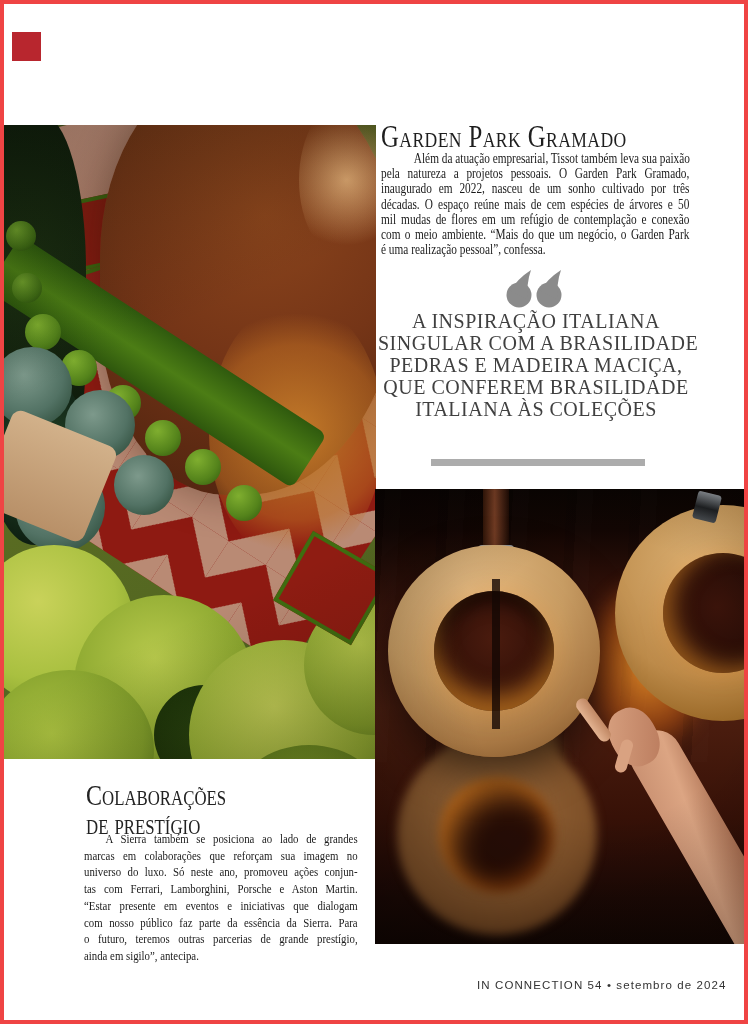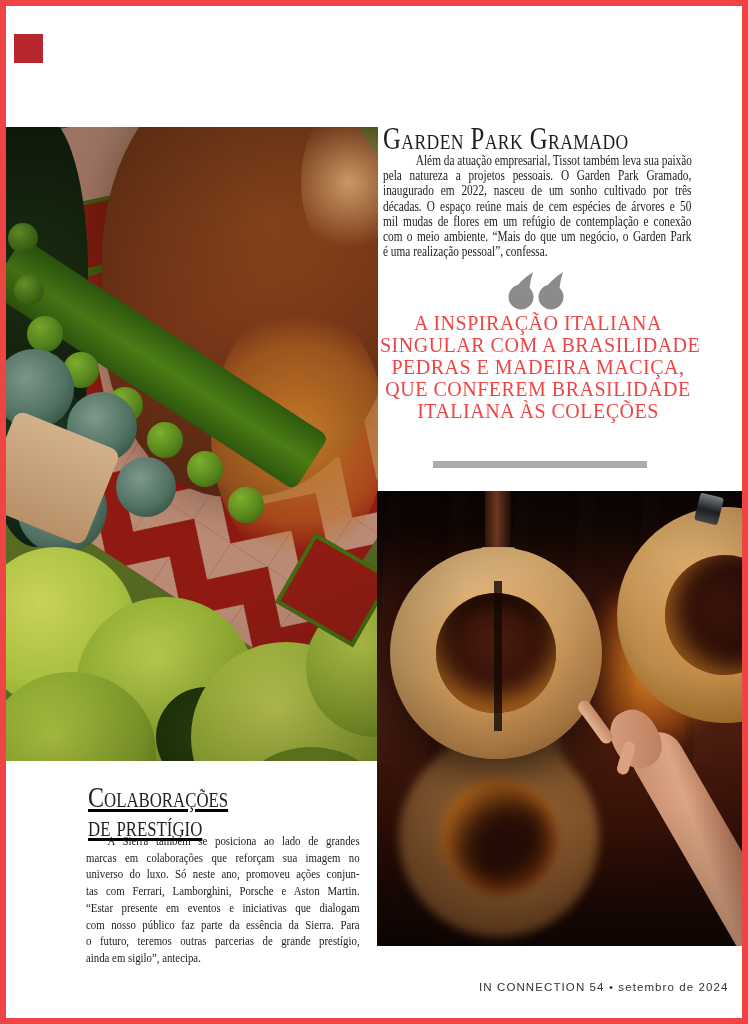--- a/index.html
+++ b/index.html
@@ -1,18 +1,18 @@
 <!DOCTYPE html>
 <html><head>
 <meta charset="utf-8">
 <style>
   html,body{margin:0;padding:0;background:#e8e8e8;}
   .page{
     position:relative;width:748px;height:1024px;background:#ffffff;
-    border:6px solid #ef4444;box-sizing:border-box;overflow:hidden;
+    border:4px solid #ef4444;box-sizing:border-box;overflow:hidden;
     font-family:"Liberation Serif","DejaVu Serif",serif;margin:0 auto;
   }
   .abs{position:absolute;}
 
   
   .marker{left:8px;top:28px;width:29px;height:29px;background:#b8262e;}
 
   
   .garden{left:0;top:121px;width:372px;height:634px;overflow:hidden;
     background:linear-gradient(150deg,#44511c,#5a6c22 45%,#4c6120);}
@@ -61,21 +61,21 @@
   .rbody{left:377px;top:147px;width:308px;}
   .rbody .ln{width:376px;transform:scaleX(.82);transform-origin:0 0;
     font-size:13.8px;line-height:15.2px;color:#1a1a1a;
     text-align:justify;text-align-last:justify;white-space:nowrap;}
   .rbody .ln.first{padding-left:40px;width:336px;}
   .rbody .ln.last{text-align-last:left;}
 
   
   .qmark-wrap{left:374px;top:266px;width:316px;text-align:center;}
   .quote-lines{left:374px;top:307px;width:316px;text-align:center;}
-  .quote-lines .ql{font-size:20px;line-height:21.9px;color:#ef4444;letter-spacing:.5px;white-space:nowrap;}
+  .quote-lines .ql{font-size:20px;line-height:21.9px;color:#404040;letter-spacing:.5px;white-space:nowrap;}
   .quote-bar{left:427px;top:455px;width:214px;height:7px;background:#acacac;}
 
   
   .rings{left:371px;top:485px;width:377px;height:455px;overflow:hidden;
     background:linear-gradient(180deg,#0a0402 0%,#120603 9%,#3a140b 26%,#4e1f10 48%,#371107 72%,#1c0905 90%,#120603 100%);}
   .rings div{position:absolute;}
   .rg-glowbg{left:188px;top:58px;width:172px;height:232px;border-radius:50%;filter:blur(8px);
     background:radial-gradient(closest-side,rgba(255,160,45,.85),rgba(230,110,20,.4) 55%,rgba(230,110,20,0) 78%);}
   .rg-curtain{left:0;top:0;width:100%;height:60%;opacity:.5;
     background:repeating-linear-gradient(93deg,rgba(0,0,0,.22) 0 10px,rgba(255,255,255,.02) 10px 26px,rgba(0,0,0,0) 26px 64px);}
@@ -112,21 +112,21 @@
   .rg-hand{left:236px;top:218px;width:46px;height:60px;border-radius:45%;transform:rotate(-28deg);z-index:6;
     background:linear-gradient(120deg,#d9a281,#b97a5c);}
   .rg-finger{left:212px;top:206px;width:13px;height:50px;border-radius:7px;transform:rotate(-36deg);z-index:6;
     background:linear-gradient(90deg,#e3b391,#c08763);}
   .rg-thumb{left:243px;top:250px;width:12px;height:34px;border-radius:6px;transform:rotate(16deg);z-index:6;
     background:#d9a281;}
   .rg-vign{left:0;top:0;width:100%;height:100%;z-index:7;
     background:radial-gradient(circle at 62% 42%,rgba(0,0,0,0) 40%,rgba(0,0,0,.35) 100%);}
 
   
-  .collab-head{left:82px;top:776px;width:330px;text-decoration:underline;}
+  .collab-head{left:82px;top:776px;width:330px;}
   .collab-head .hl{font-variant:small-caps;font-size:30px;line-height:29px;color:#222;
     transform:scaleX(.8);transform-origin:0 0;white-space:nowrap;font-weight:400;}
   .lbody{left:80px;top:827px;width:274px;}
   .lbody .ln{width:342px;transform:scaleX(.8);transform-origin:0 0;
     font-size:13.5px;line-height:16.7px;color:#1a1a1a;
     text-align:justify;text-align-last:justify;white-space:nowrap;}
   .lbody .ln.first{padding-left:27px;width:315px;}
   .lbody .ln.last{text-align-last:left;}
 
   

